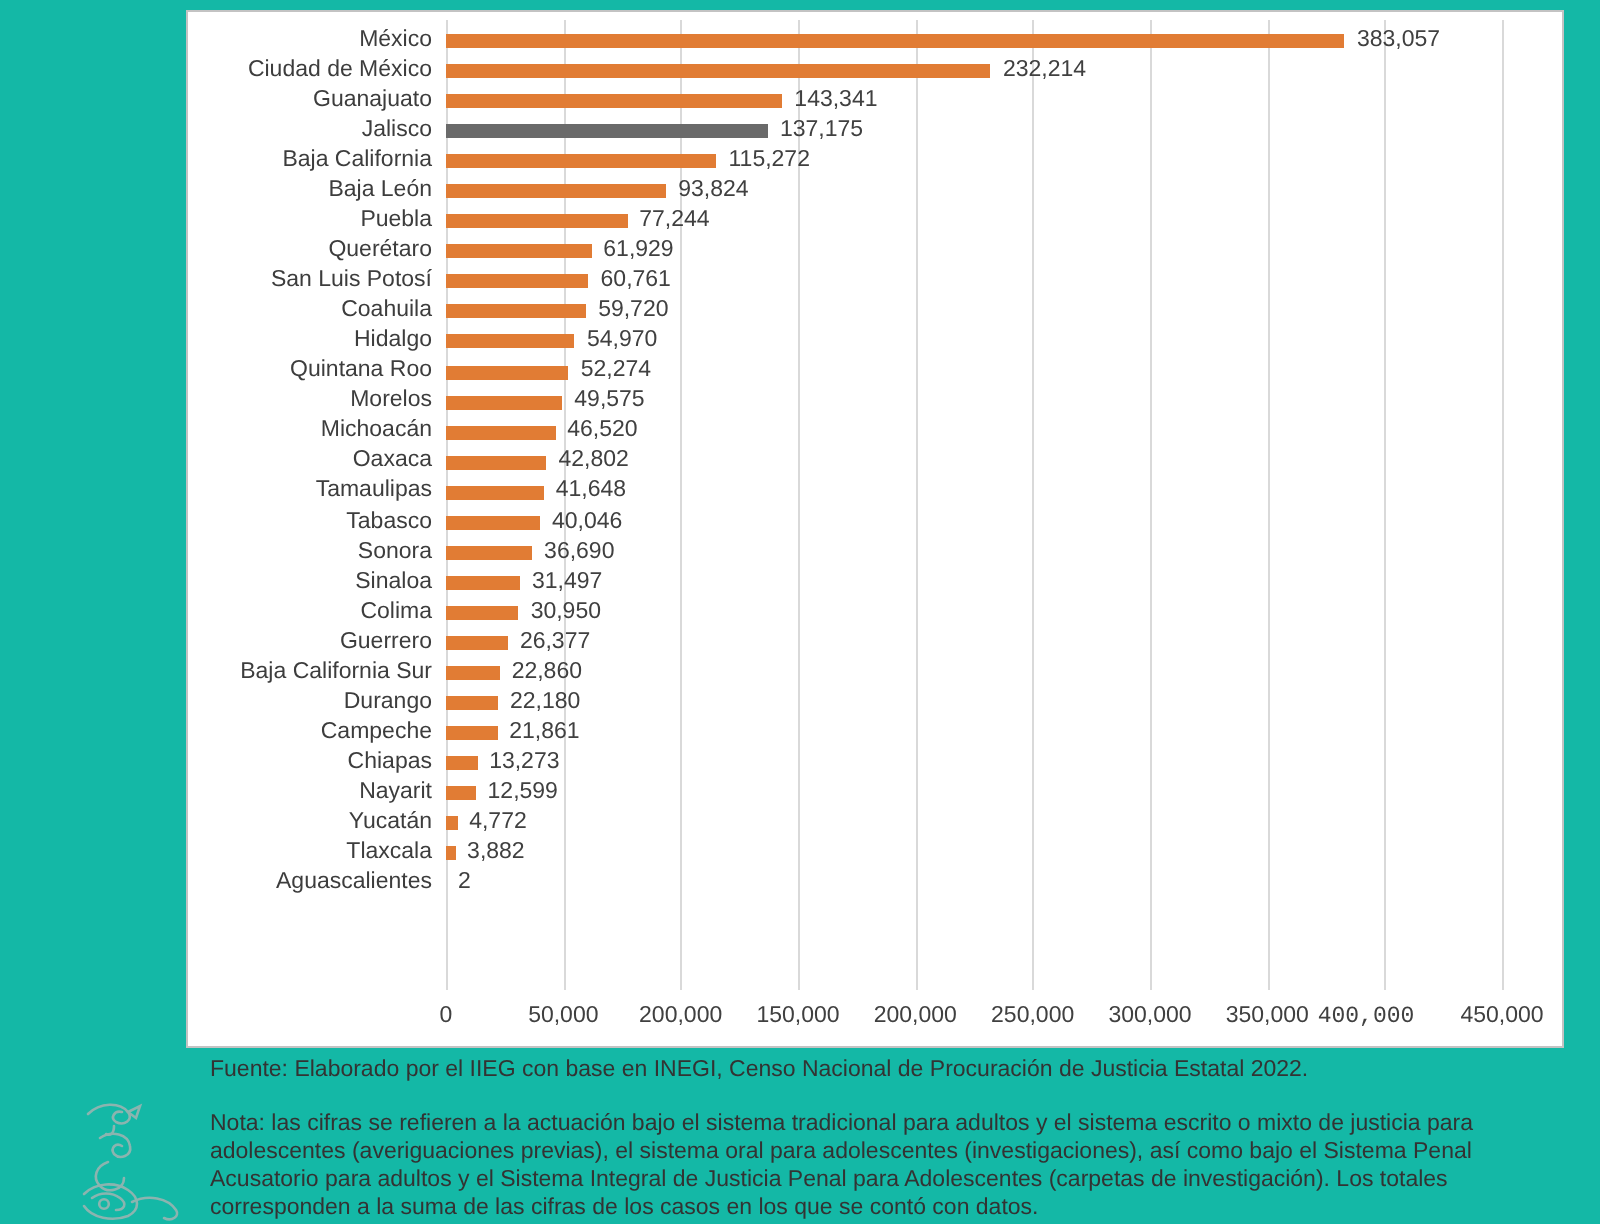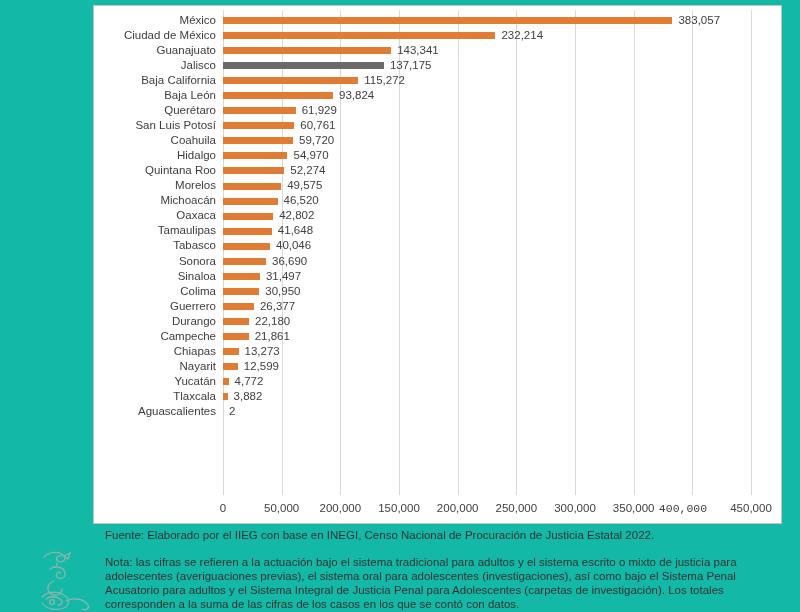--- a/index.html
+++ b/index.html
@@ -145,20 +145,25 @@
           <span class="cat-label">Baja California</span>
           <div class="bar" style="width: 135.252px; background: rgb(225, 124, 52);"></div>
           <span class="val-label">115,272</span>
         </div>
         <div class="row">
           <span class="cat-label">Baja León</span>
           <div class="bar" style="width: 110.087px; background: rgb(225, 124, 52);"></div>
           <span class="val-label">93,824</span>
         </div>
         <div class="row">
+          <span class="cat-label">Puebla</span>
+          <div class="bar" style="width: 90.633px; background: rgb(225, 124, 52);"></div>
+          <span class="val-label">77,244</span>
+        </div>
+        <div class="row">
           <span class="cat-label">Querétaro</span>
           <div class="bar" style="width: 72.6634px; background: rgb(225, 124, 52);"></div>
           <span class="val-label">61,929</span>
         </div>
         <div class="row">
           <span class="cat-label">San Luis Potosí</span>
           <div class="bar" style="width: 71.2929px; background: rgb(225, 124, 52);"></div>
           <span class="val-label">60,761</span>
         </div>
         <div class="row">
@@ -213,20 +218,25 @@
         </div>
         <div class="row">
           <span class="cat-label">Colima</span>
           <div class="bar" style="width: 36.3147px; background: rgb(225, 124, 52);"></div>
           <span class="val-label">30,950</span>
         </div>
         <div class="row">
           <span class="cat-label">Guerrero</span>
           <div class="bar" style="width: 30.949px; background: rgb(225, 124, 52);"></div>
           <span class="val-label">26,377</span>
+        </div>
+        <div class="row">
+          <span class="cat-label">Baja California Sur</span>
+          <div class="bar" style="width: 26.8224px; background: rgb(225, 124, 52);"></div>
+          <span class="val-label">22,860</span>
         </div>
         <div class="row">
           <span class="cat-label">Durango</span>
           <div class="bar" style="width: 26.0245px; background: rgb(225, 124, 52);"></div>
           <span class="val-label">22,180</span>
         </div>
         <div class="row">
           <span class="cat-label">Campeche</span>
           <div class="bar" style="width: 25.6502px; background: rgb(225, 124, 52);"></div>
           <span class="val-label">21,861</span>

